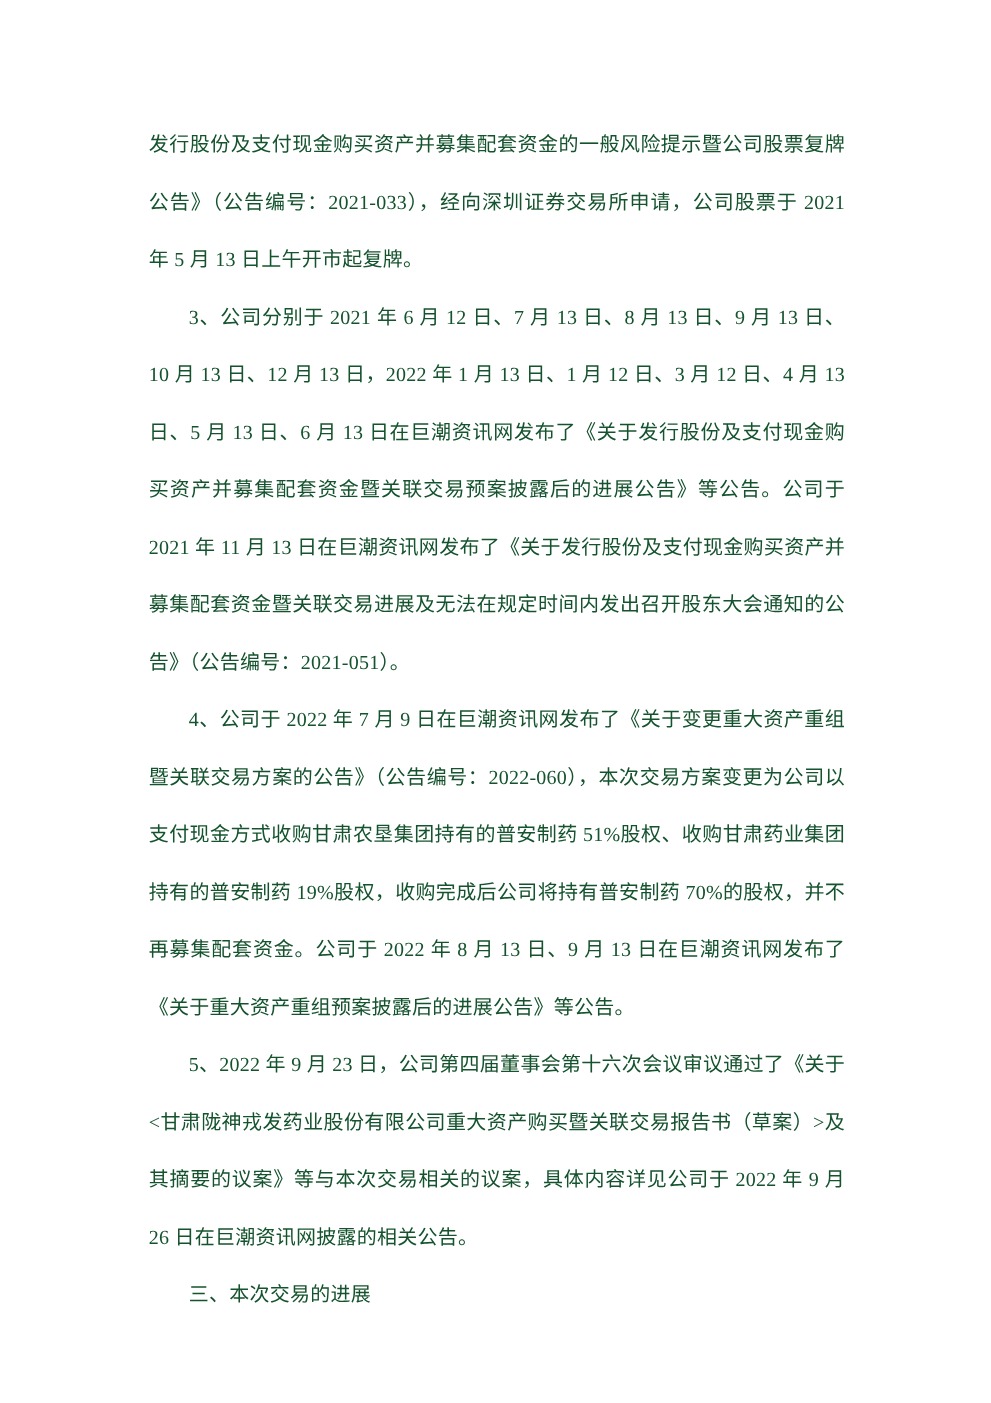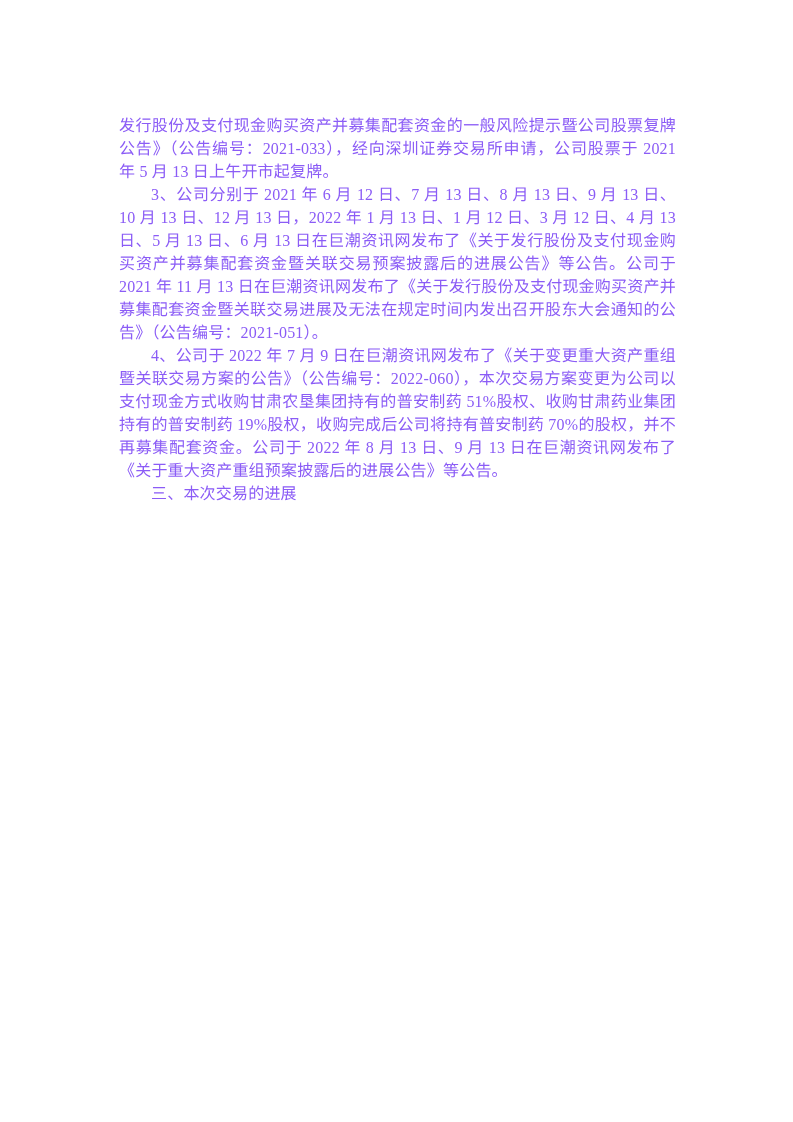--- a/index.html
+++ b/index.html
@@ -14,27 +14,26 @@
     height: 1122px;
     background: #ffffff;
     overflow: hidden;
     font-family: "Liberation Serif", "DejaVu Serif", serif;
   }
   .content {
     position: absolute;
     left: 119px;
     top: 94px;
     width: 557px;
-    color: #8b5cf6;
+    color: #14532d;
     font-size: 16px;
-    line-height: 23px;
+    line-height: 46px;
     text-align: justify;
     text-justify: inter-ideograph;
     letter-spacing: 0.2px;
-    margin-top: 20px;
   }
   .content p {
     margin: 0;
     padding: 0;
     text-indent: 2em;
   }
   .content p.continuation {
     text-indent: 0;
   }
   .content p.heading {
@@ -43,15 +42,16 @@
   }
 </style>
 </head>
 <body>
 
 <div class="page">
   <div class="content">
     <p class="continuation">发行股份及支付现金购买资产并募集配套资金的一般风险提示暨公司股票复牌公告》（公告编号：2021-033），经向深圳证券交易所申请，公司股票于 2021 年 5 月 13 日上午开市起复牌。</p>
     <p class="indent">3、公司分别于 2021 年 6 月 12 日、7 月 13 日、8 月 13 日、9 月 13 日、10 月 13 日、12 月 13 日，2022 年 1 月 13 日、1 月 12 日、3 月 12 日、4 月 13 日、5 月 13 日、6 月 13 日在巨潮资讯网发布了《关于发行股份及支付现金购买资产并募集配套资金暨关联交易预案披露后的进展公告》等公告。公司于 2021 年 11 月 13 日在巨潮资讯网发布了《关于发行股份及支付现金购买资产并募集配套资金暨关联交易进展及无法在规定时间内发出召开股东大会通知的公告》（公告编号：2021-051）。</p>
     <p class="indent">4、公司于 2022 年 7 月 9 日在巨潮资讯网发布了《关于变更重大资产重组暨关联交易方案的公告》（公告编号：2022-060），本次交易方案变更为公司以支付现金方式收购甘肃农垦集团持有的普安制药 51%股权、收购甘肃药业集团持有的普安制药 19%股权，收购完成后公司将持有普安制药 70%的股权，并不再募集配套资金。公司于 2022 年 8 月 13 日、9 月 13 日在巨潮资讯网发布了《关于重大资产重组预案披露后的进展公告》等公告。</p>
+    <p class="indent">5、2022 年 9 月 23 日，公司第四届董事会第十六次会议审议通过了《关于&lt;甘肃陇神戎发药业股份有限公司重大资产购买暨关联交易报告书（草案）&gt;及其摘要的议案》等与本次交易相关的议案，具体内容详见公司于 2022 年 9 月 26 日在巨潮资讯网披露的相关公告。</p>
     <p class="heading">三、本次交易的进展</p>
   </div>
 </div>
 
 </body></html>

